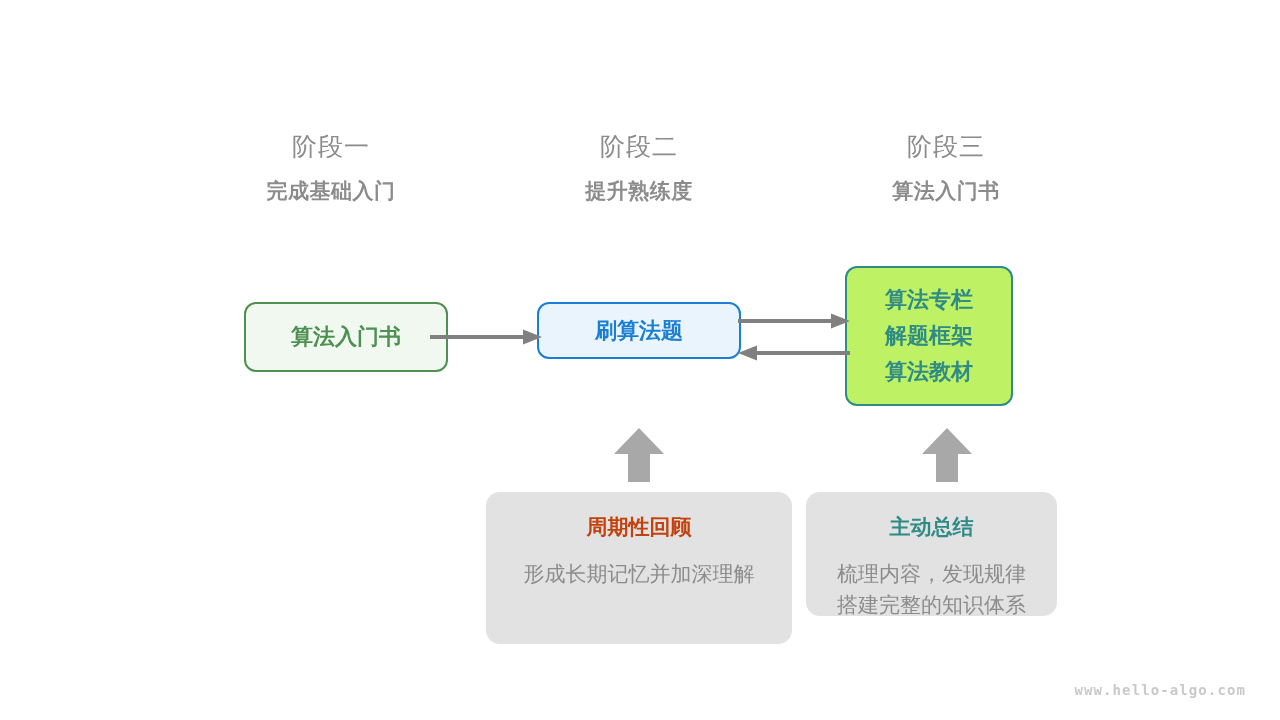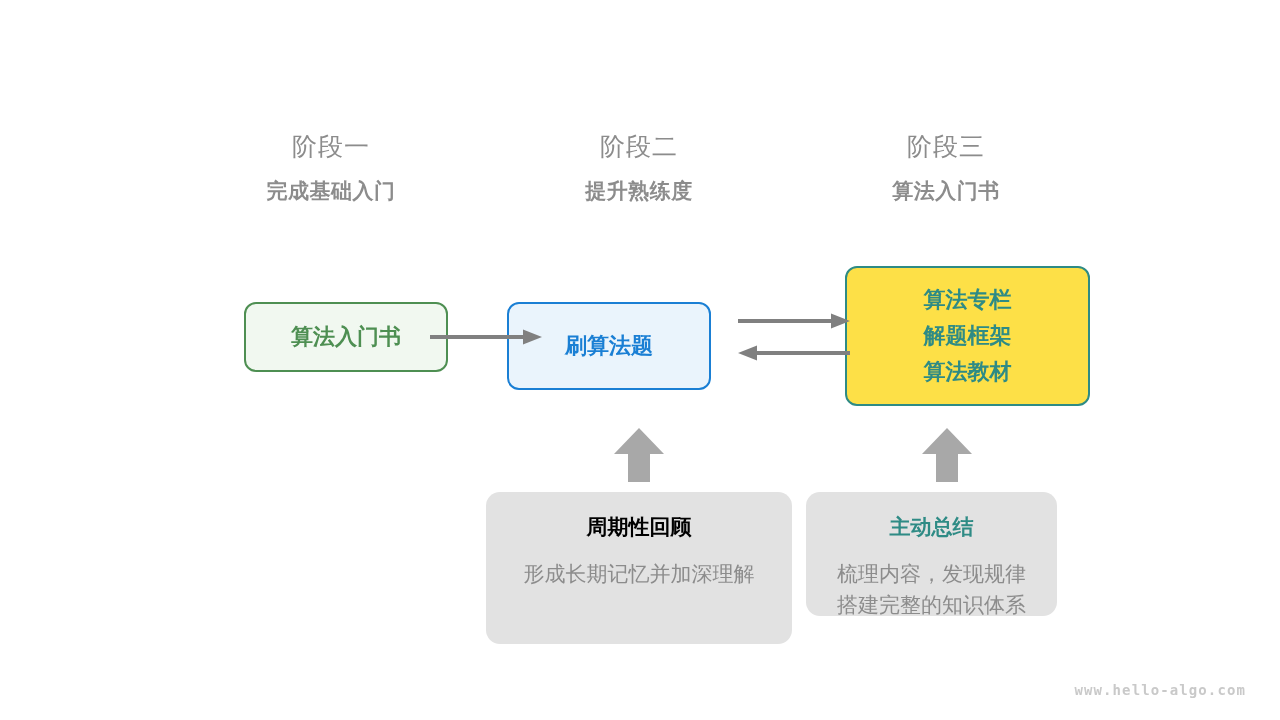--- a/index.html
+++ b/index.html
@@ -67,37 +67,37 @@
     top: 302px;
     width: 204px;
     height: 70px;
     border-color: #4e8f52;
     background: #f1f8f0;
     color: #4e8f52;
     font-size: 22px;
   }
 
   #node-practice {
-    left: 507px;
+    left: 537px;
     top: 302px;
     width: 204px;
-    height: 88px;
+    height: 57px;
     border-color: #1a7fd4;
     background: #eaf4fc;
     color: #1a7fd4;
     font-size: 22px;
   }
 
   #node-resources {
     left: 845px;
     top: 266px;
-    width: 245px;
+    width: 168px;
     height: 140px;
     border-color: #2e8b85;
-    background: #fde047;
+    background: #bef264;
     color: #2e8b85;
     font-size: 22px;
     line-height: 36px;
   }
   #node-resources .res-line { display: block; }
 
   
   .connector {
     position: absolute;
     pointer-events: none;
@@ -133,21 +133,21 @@
   .note-card .note-body {
     margin-top: 18px;
     font-size: 21px;
     color: #8c8c8c;
     line-height: 31px;
     white-space: nowrap;
   }
   .note-card .note-body span { display: block; }
 
   #note-review  { left: 486px; top: 492px; width: 306px; height: 152px; }
-  #note-review .note-title { color: #000000; }
+  #note-review .note-title { color: #c2410c; }
 
   #note-summary { left: 806px; top: 492px; width: 251px; height: 124px; }
   #note-summary .note-title { color: #2e8b85; }
 
   
   #watermark {
     position: absolute;
     right: 34px;
     bottom: 22px;
     font-family: "DejaVu Sans Mono", "Liberation Mono", monospace;

